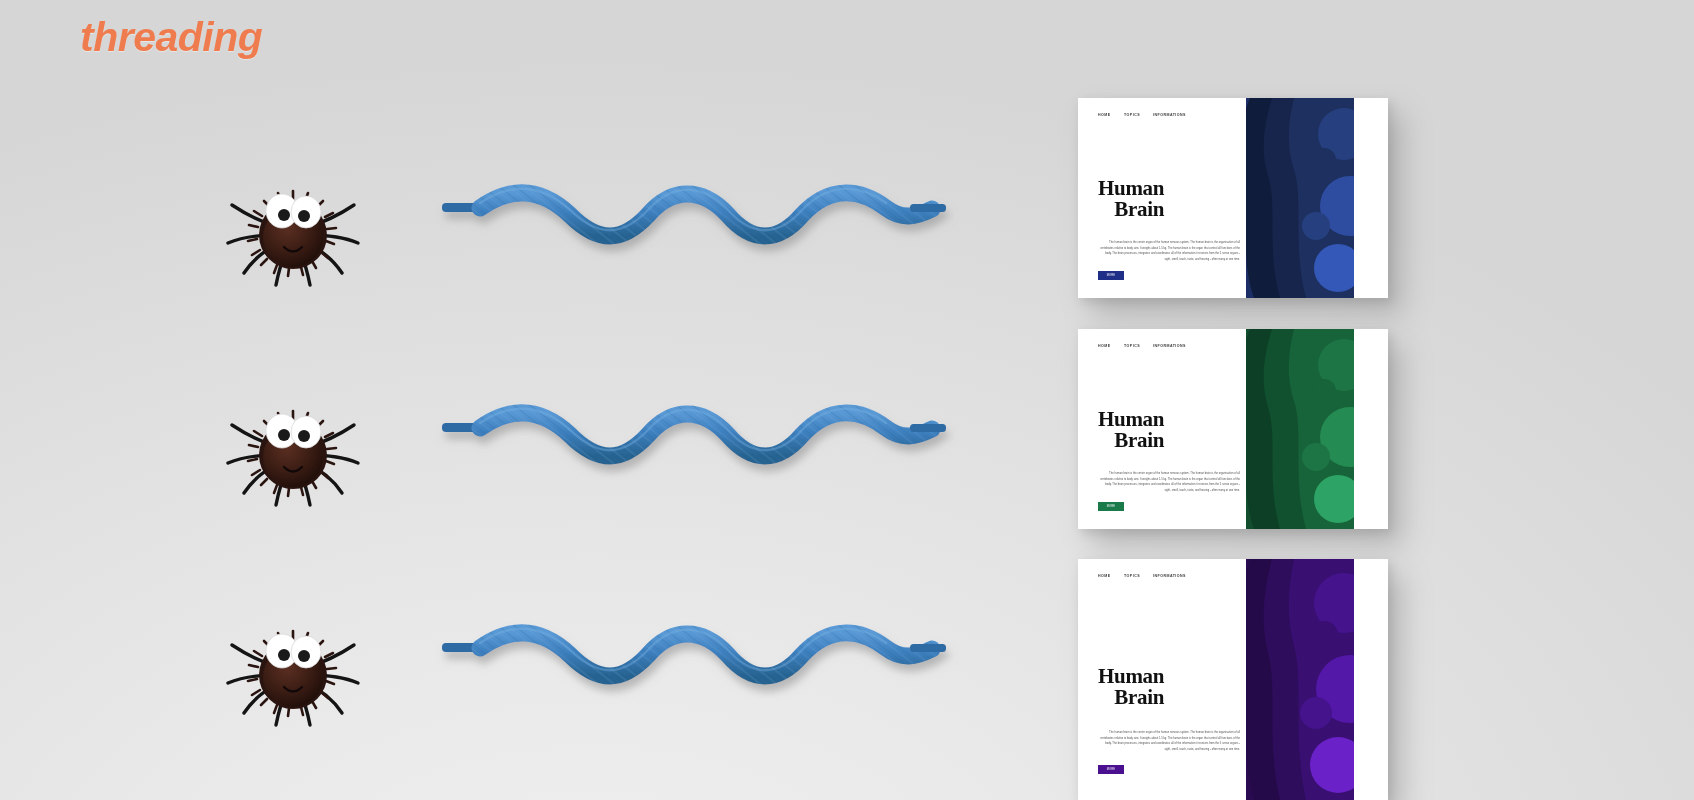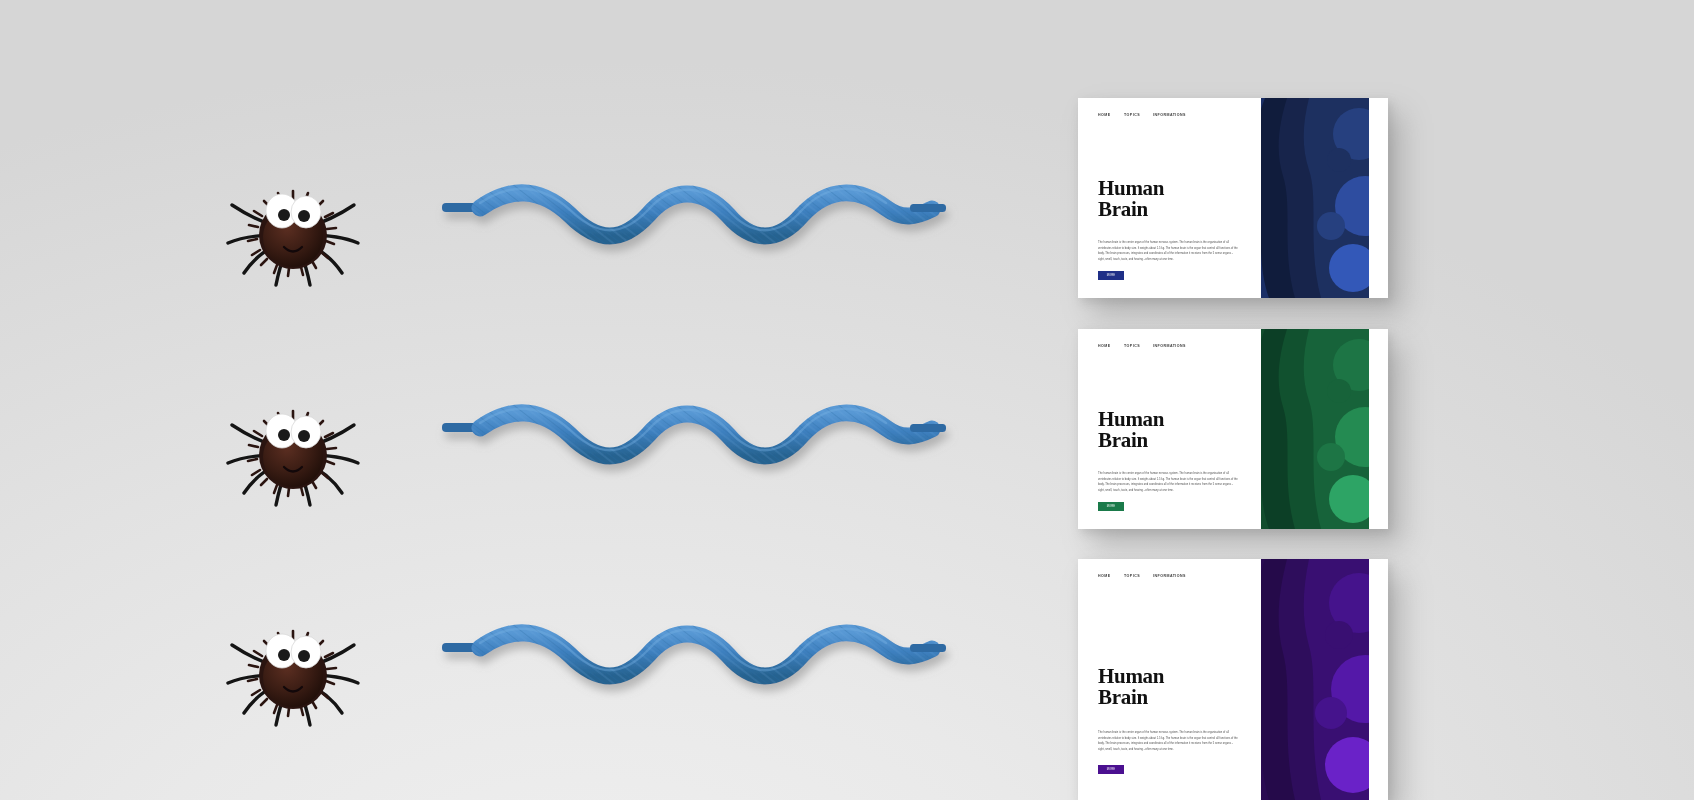--- a/index.html
+++ b/index.html
@@ -61,25 +61,26 @@
     box-shadow: 14px 16px 26px rgba(120,120,120,0.40), 3px 4px 9px rgba(130,130,130,0.28);
     overflow:hidden;
     display:flex;
   }
   .card-1 { left:1078px; top:98px; }
   .card-2 { left:1078px; top:329px; }
   .card-3 { left:1078px; top:559px; height:241px; }
 
   .card-left {
     position:relative;
-    width:183px;
+    width:168px;
     height:100%;
     background:#fff;
     padding:12px 0 0 20px;
     flex:none;
+    text-align:right;
   }
   .card-art {
     position:relative;
     flex:1;
     height:100%;
     overflow:hidden;
   }
   .card-art svg { position:absolute; left:-26px; top:0; height:100%; width:134px; }
 
   
@@ -135,20 +136,21 @@
     letter-spacing:0.2px;
     filter:blur(0.15px);
   }
   .card-1 .card-cta, .card-2 .card-cta { bottom:18px; }
   .card-3 .card-cta { bottom:26px; }
 </style>
 </head>
 <body>
 
 <div id="title-bar">
+  <span id="title-accent">threading</span>
 </div>
 
 <div class="row row-1">
   <div class="spider">
     <svg viewBox="0 0 150 130">
       <g stroke="#141414" stroke-width="3.4" fill="none" stroke-linecap="round">
         <path d="M60 62 C40 56 26 48 14 40"></path>
         <path d="M60 70 C38 70 24 72 10 78"></path>
         <path d="M62 78 C44 86 34 96 26 108"></path>
         <path d="M68 86 C62 100 60 110 58 120"></path>

